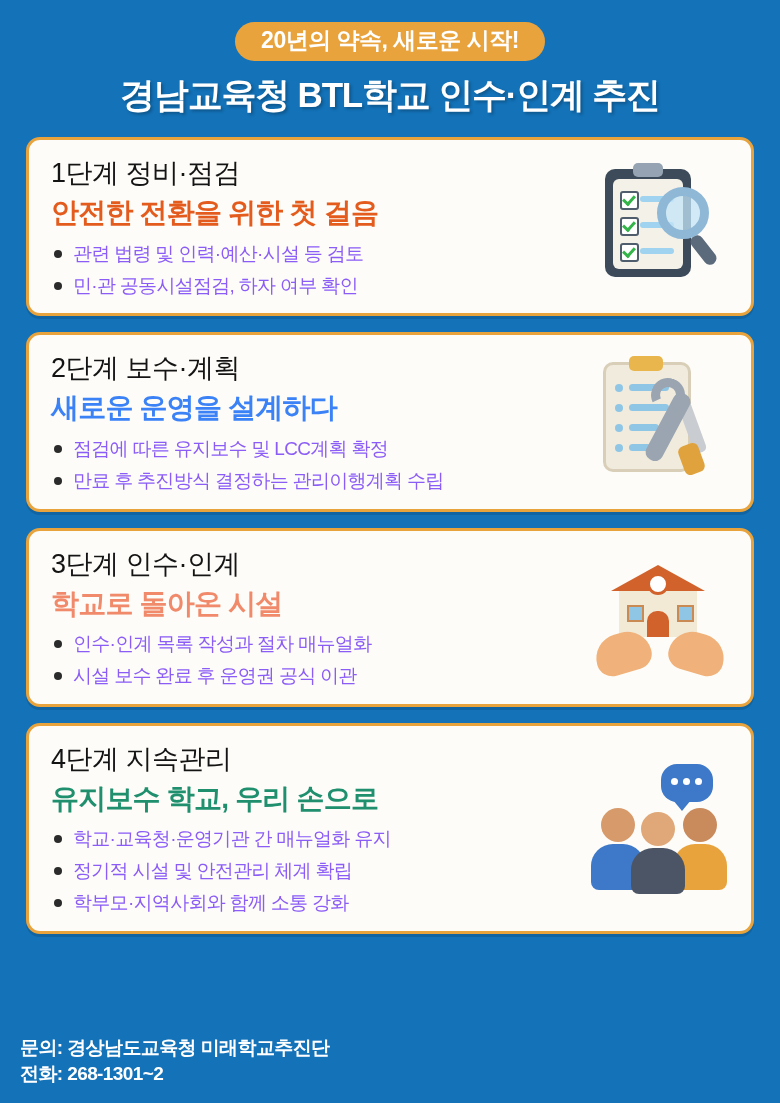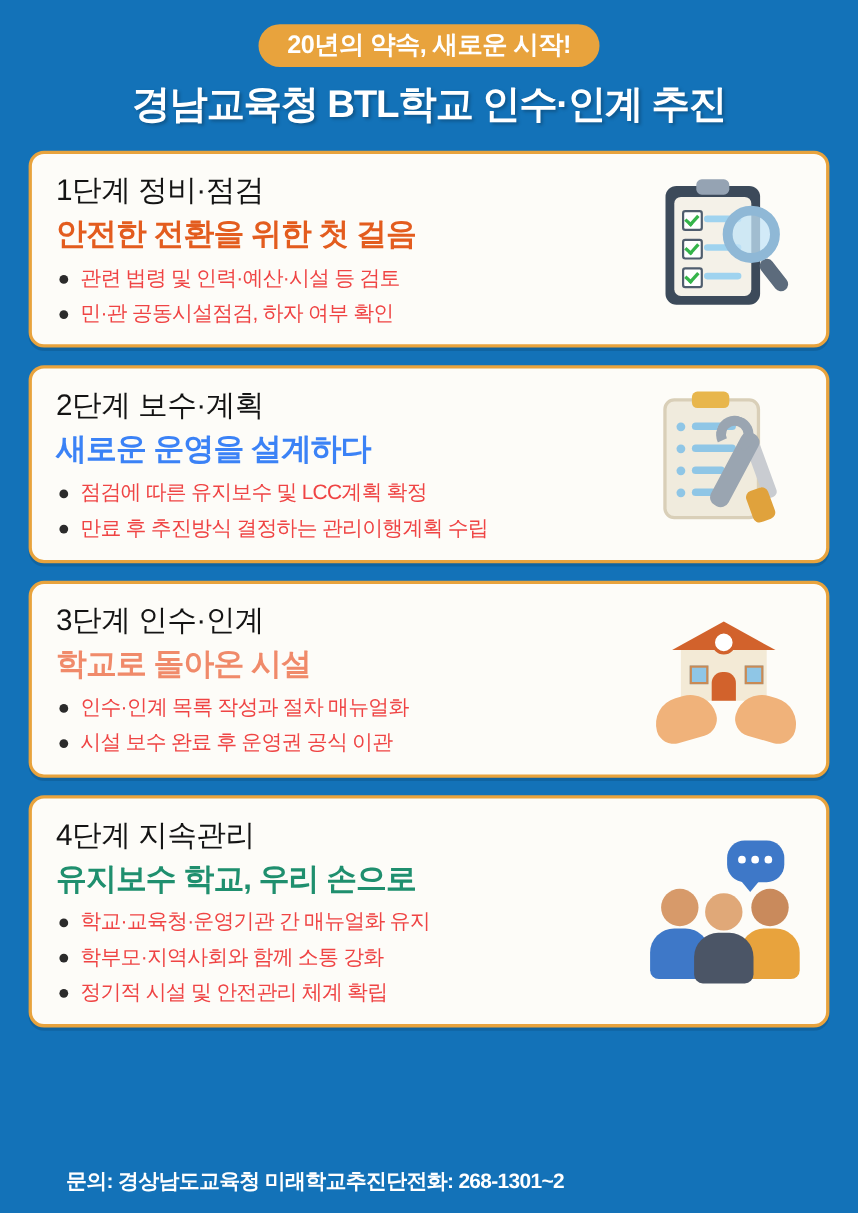--- a/index.html
+++ b/index.html
@@ -77,21 +77,21 @@
     line-height: 1.2;
   }
   .bullets {
     margin: 12px 0 0 0;
     padding: 0;
     list-style: none;
   }
   .bullets li {
     position: relative;
     font-size: 19px;
-    color: #ef4444;
+    color: #8b5cf6;
     letter-spacing: -0.7px;
     padding-left: 22px;
     margin-bottom: 8px;
     line-height: 1.25;
   }
   .bullets li:last-child { margin-bottom: 0; }
   .bullets li::before {
     content: "";
     position: absolute;
     left: 3px;
@@ -332,26 +332,27 @@
     width: 54px; height: 46px;
     border-radius: 22px 22px 8px 8px;
   }
 
   
   .footer {
     position: absolute;
     left: 0; right: 0;
     bottom: 16px;
     display: flex;
-    justify-content: flex-start;
-    padding: 0 60px;
+    justify-content: flex-end;
+    padding: 0 20px;
     color: #ffffff;
     font-size: 19px;
     font-weight: bold;
     letter-spacing: -0.6px;
+    flex-direction: column;
   }
 </style>
 </head>
 <body>
 
 <div class="poster">
 
   <div class="header">
     <div class="ribbon">20년의 약속, 새로운 시작!</div>
     <div class="main-title">경남교육청 BTL학교 인수·인계 추진</div>
@@ -430,22 +431,22 @@
         <div class="hand-r"></div>
       </div>
     </div>
 
     <div class="card">
       <div class="card-text">
         <div class="card-step">4단계  지속관리</div>
         <div class="card-sub" style="color:#1f8f6e">유지보수 학교, 우리 손으로</div>
         <ul class="bullets">
           <li>학교·교육청·운영기관 간 매뉴얼화 유지</li>
+          <li>정기적 시설 및 안전관리 체계 확립</li>
           <li>학부모·지역사회와 함께 소통 강화</li>
-          <li>정기적 시설 및 안전관리 체계 확립</li>
         </ul>
       </div>
       <div class="art">
         <div class="bubble"></div>
         <div class="bubble-dot" style="left:86px"></div>
         <div class="bubble-dot" style="left:98px"></div>
         <div class="bubble-dot" style="left:110px"></div>
         <div class="person" style="left:6px">
           <div class="p-head" style="background:#d79a6a"></div>
           <div class="p-body" style="background:#3e78c8"></div>

